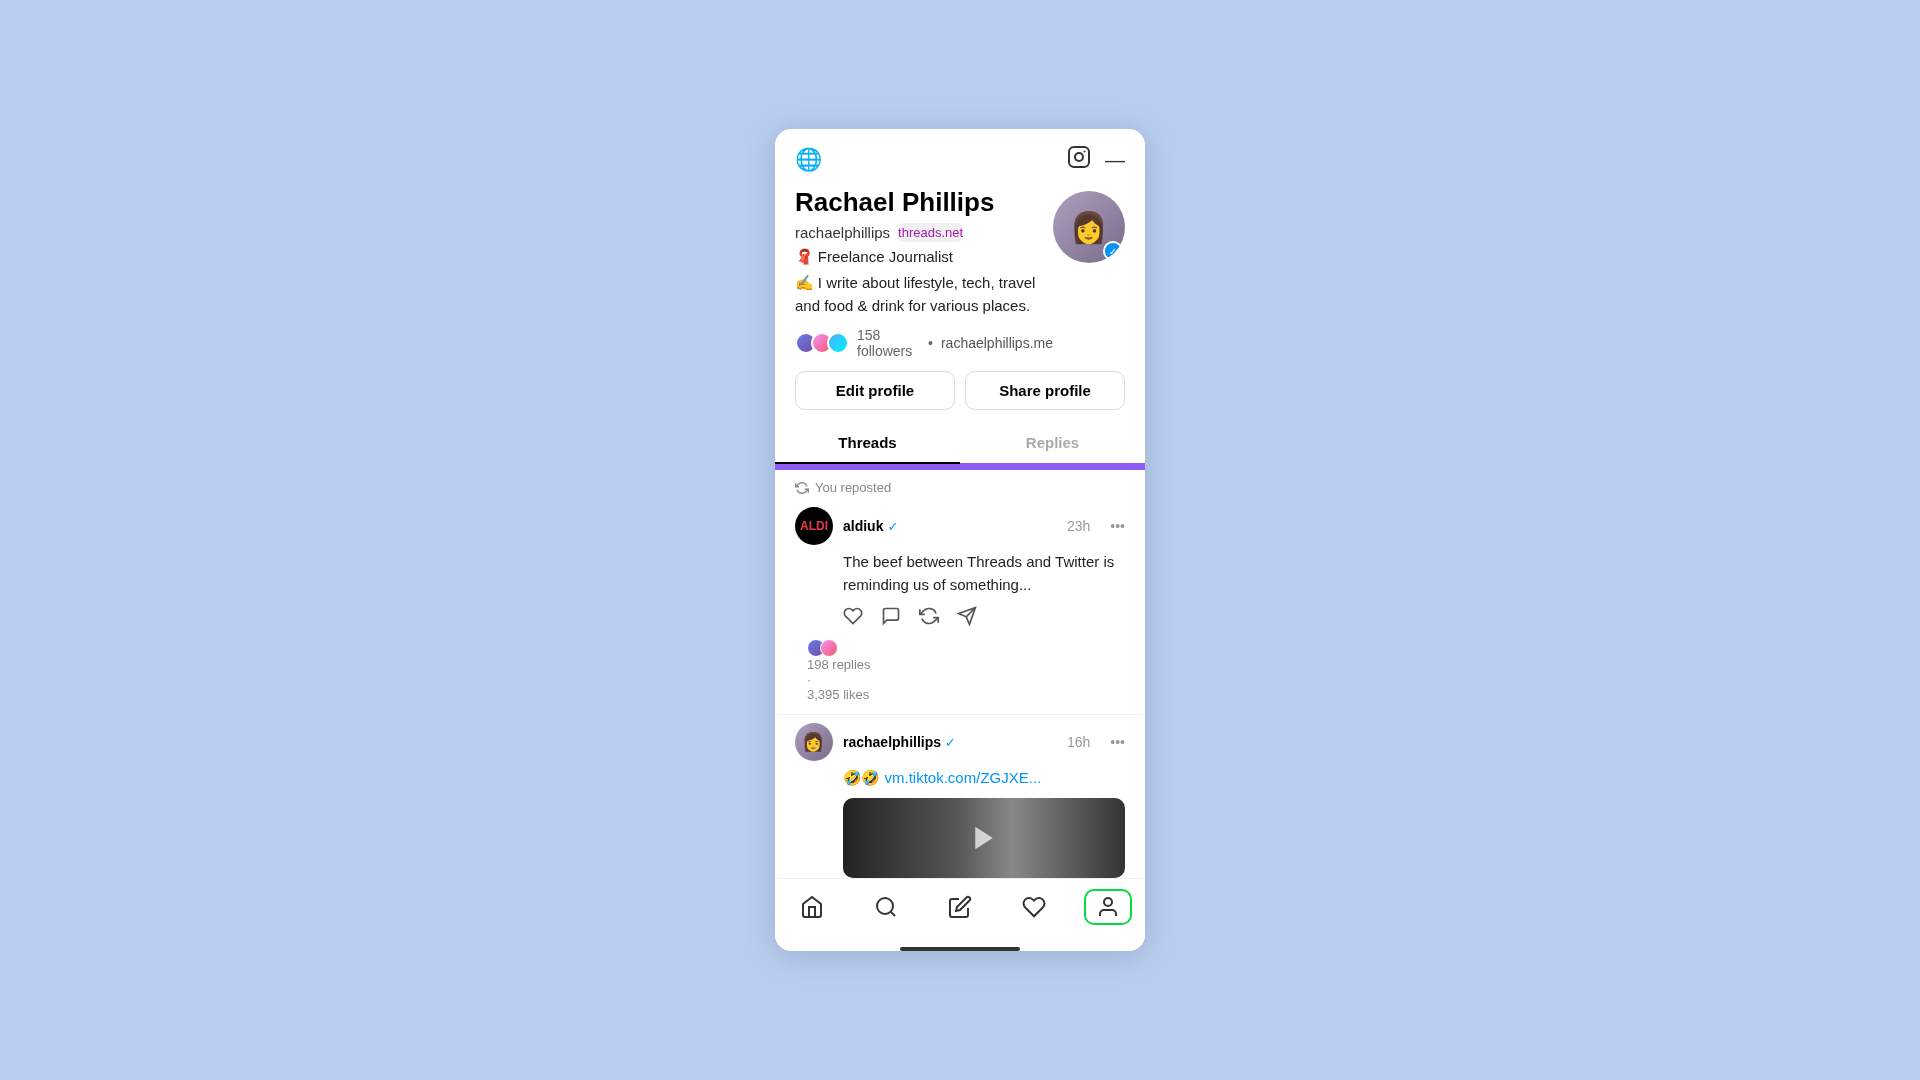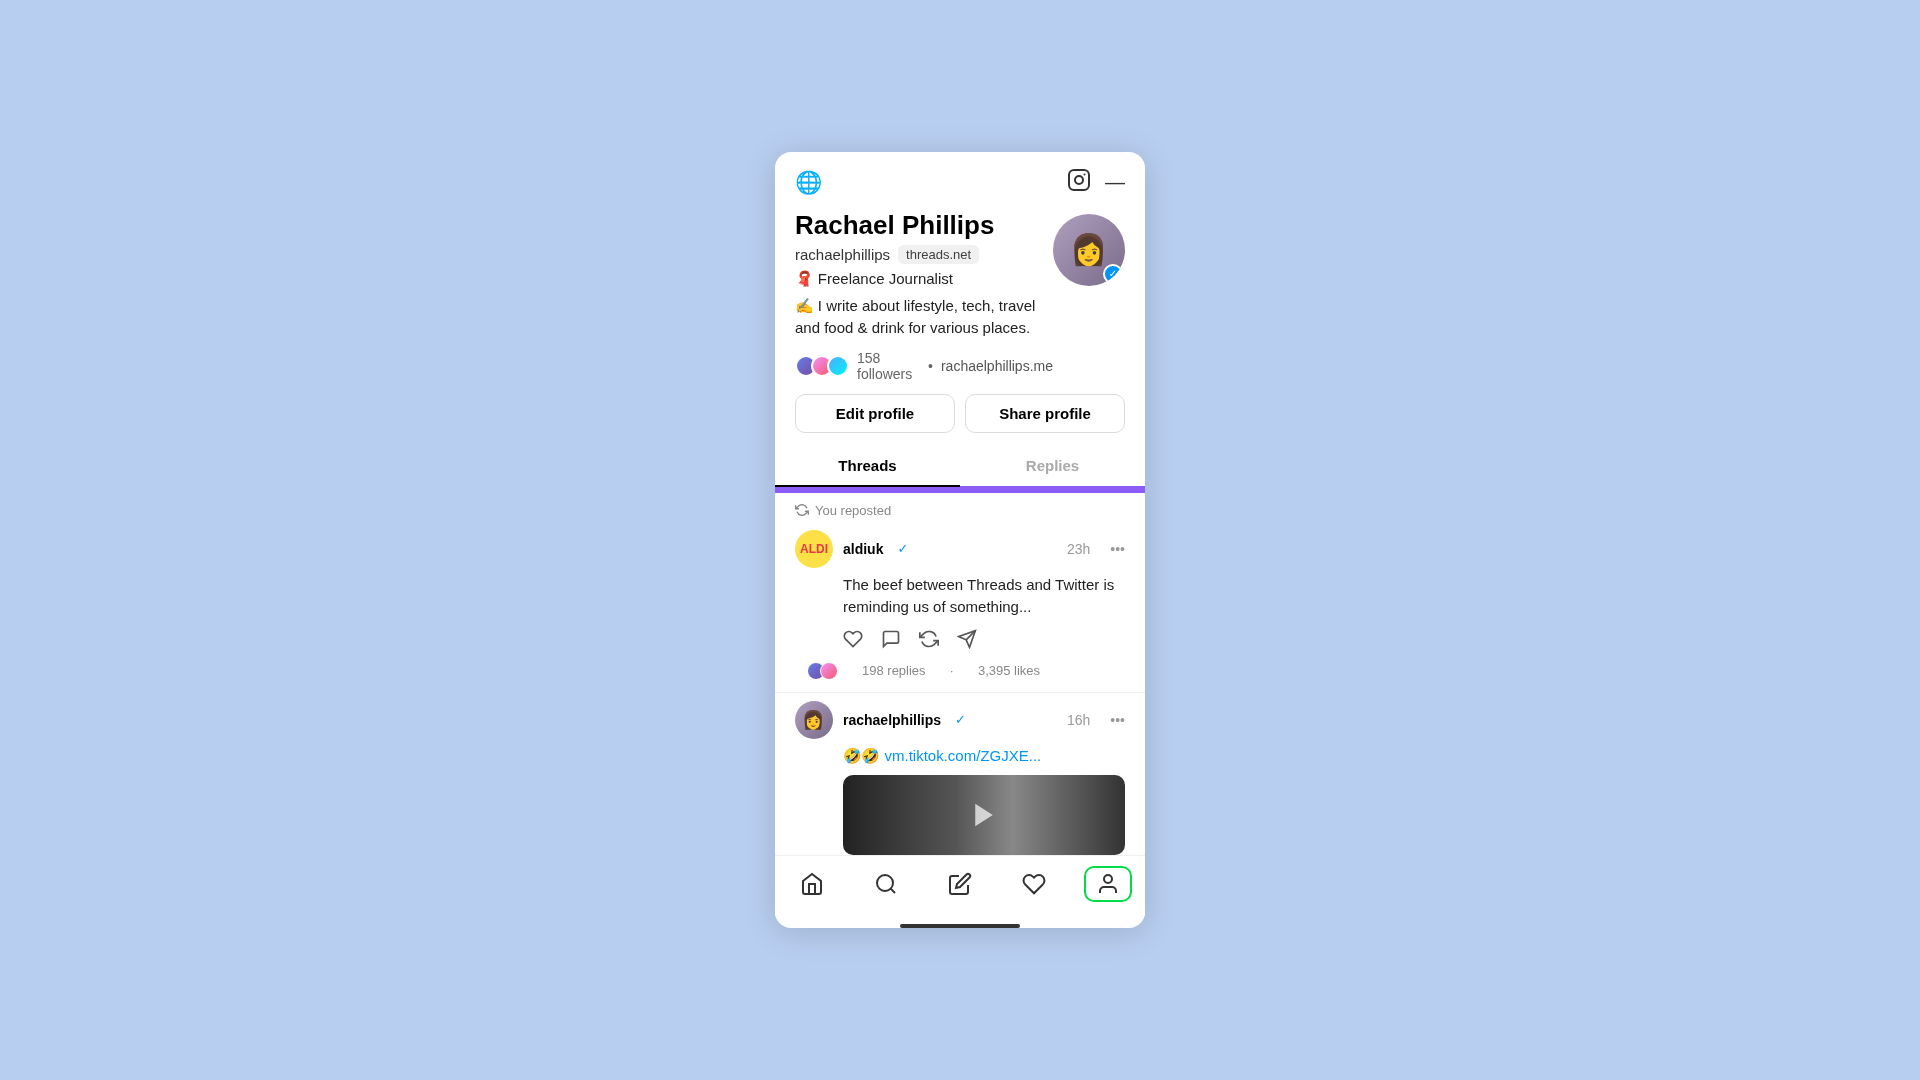--- a/index.html
+++ b/index.html
@@ -56,23 +56,23 @@
       gap: 8px;
       margin-top: 4px;
     }
     .profile-handle {
       font-size: 15px;
       color: #333;
     }
     .profile-domain-badge {
       background: #f0f0f0;
       border-radius: 6px;
-      padding: 2px 8px;
+      padding: 2px 0;
       font-size: 13px;
-      color: #404040;
+      color: #a21caf;
     }
     .profile-bio {
       margin-top: 4px;
       font-size: 15px;
       color: #222;
       line-height: 1.5;
     }
     .profile-followers {
       display: flex;
       align-items: center;
@@ -208,21 +208,21 @@
       flex-shrink: 0;
     }
     .post-username {
       font-weight: 600;
       font-size: 14px;
       color: #000;
     }
     .post-username-row {
       display: flex;
       align-items: center;
-      gap: 14px;
+      gap: 4px;
     }
     .blue-check {
       color: #0095f6;
       font-size: 13px;
     }
     .post-time-more {
       display: flex;
       align-items: center;
       gap: 20px;
       color: #999;
@@ -241,24 +241,25 @@
       margin-top: 10px;
       margin-left: 48px;
     }
     .post-action-icon {
       font-size: 18px;
       color: #555;
       cursor: pointer;
     }
     .post-stats {
       display: flex;
-      align-items: center;
-      gap: 24px;
+      align-items: flex-start;
+      gap: 0;
       margin-top: 8px;
       padding-left: 12px;
+      flex-direction: column;
     }
     .stat-avatars {
       display: flex;
     }
     .stat-avatar {
       width: 18px;
       height: 18px;
       border-radius: 50%;
       border: 1.5px solid white;
       margin-left: -5px;
@@ -404,21 +405,21 @@
       <svg width="14" height="14" viewBox="0 0 24 24" fill="none" stroke="#888" stroke-width="2.5">
         <path d="M1 4v6h6M23 20v-6h-6"></path>
         <path d="M20.49 9A9 9 0 0 0 5.64 5.64L1 10M23 14l-4.64 4.36A9 9 0 0 1 3.51 15"></path>
       </svg>
       <span>You reposted</span>
     </div>
 
     <div class="thread-post">
       <div class="post-header">
         <div class="post-user-info">
-          <div class="post-avatar" style="background:#fde047; color:#e63946; font-size:12px; font-weight:800;">ALDI</div>
+          <div class="post-avatar" style="background:#000000; color:#e63946; font-size:12px; font-weight:800;">ALDI</div>
           <div>
             <div class="post-username-row">
               <span class="post-username">aldiuk</span>
               <span class="blue-check">✓</span>
             </div>
           </div>
         </div>
         <div class="post-time-more">
           <span>23h</span>
           <span>•••</span>

